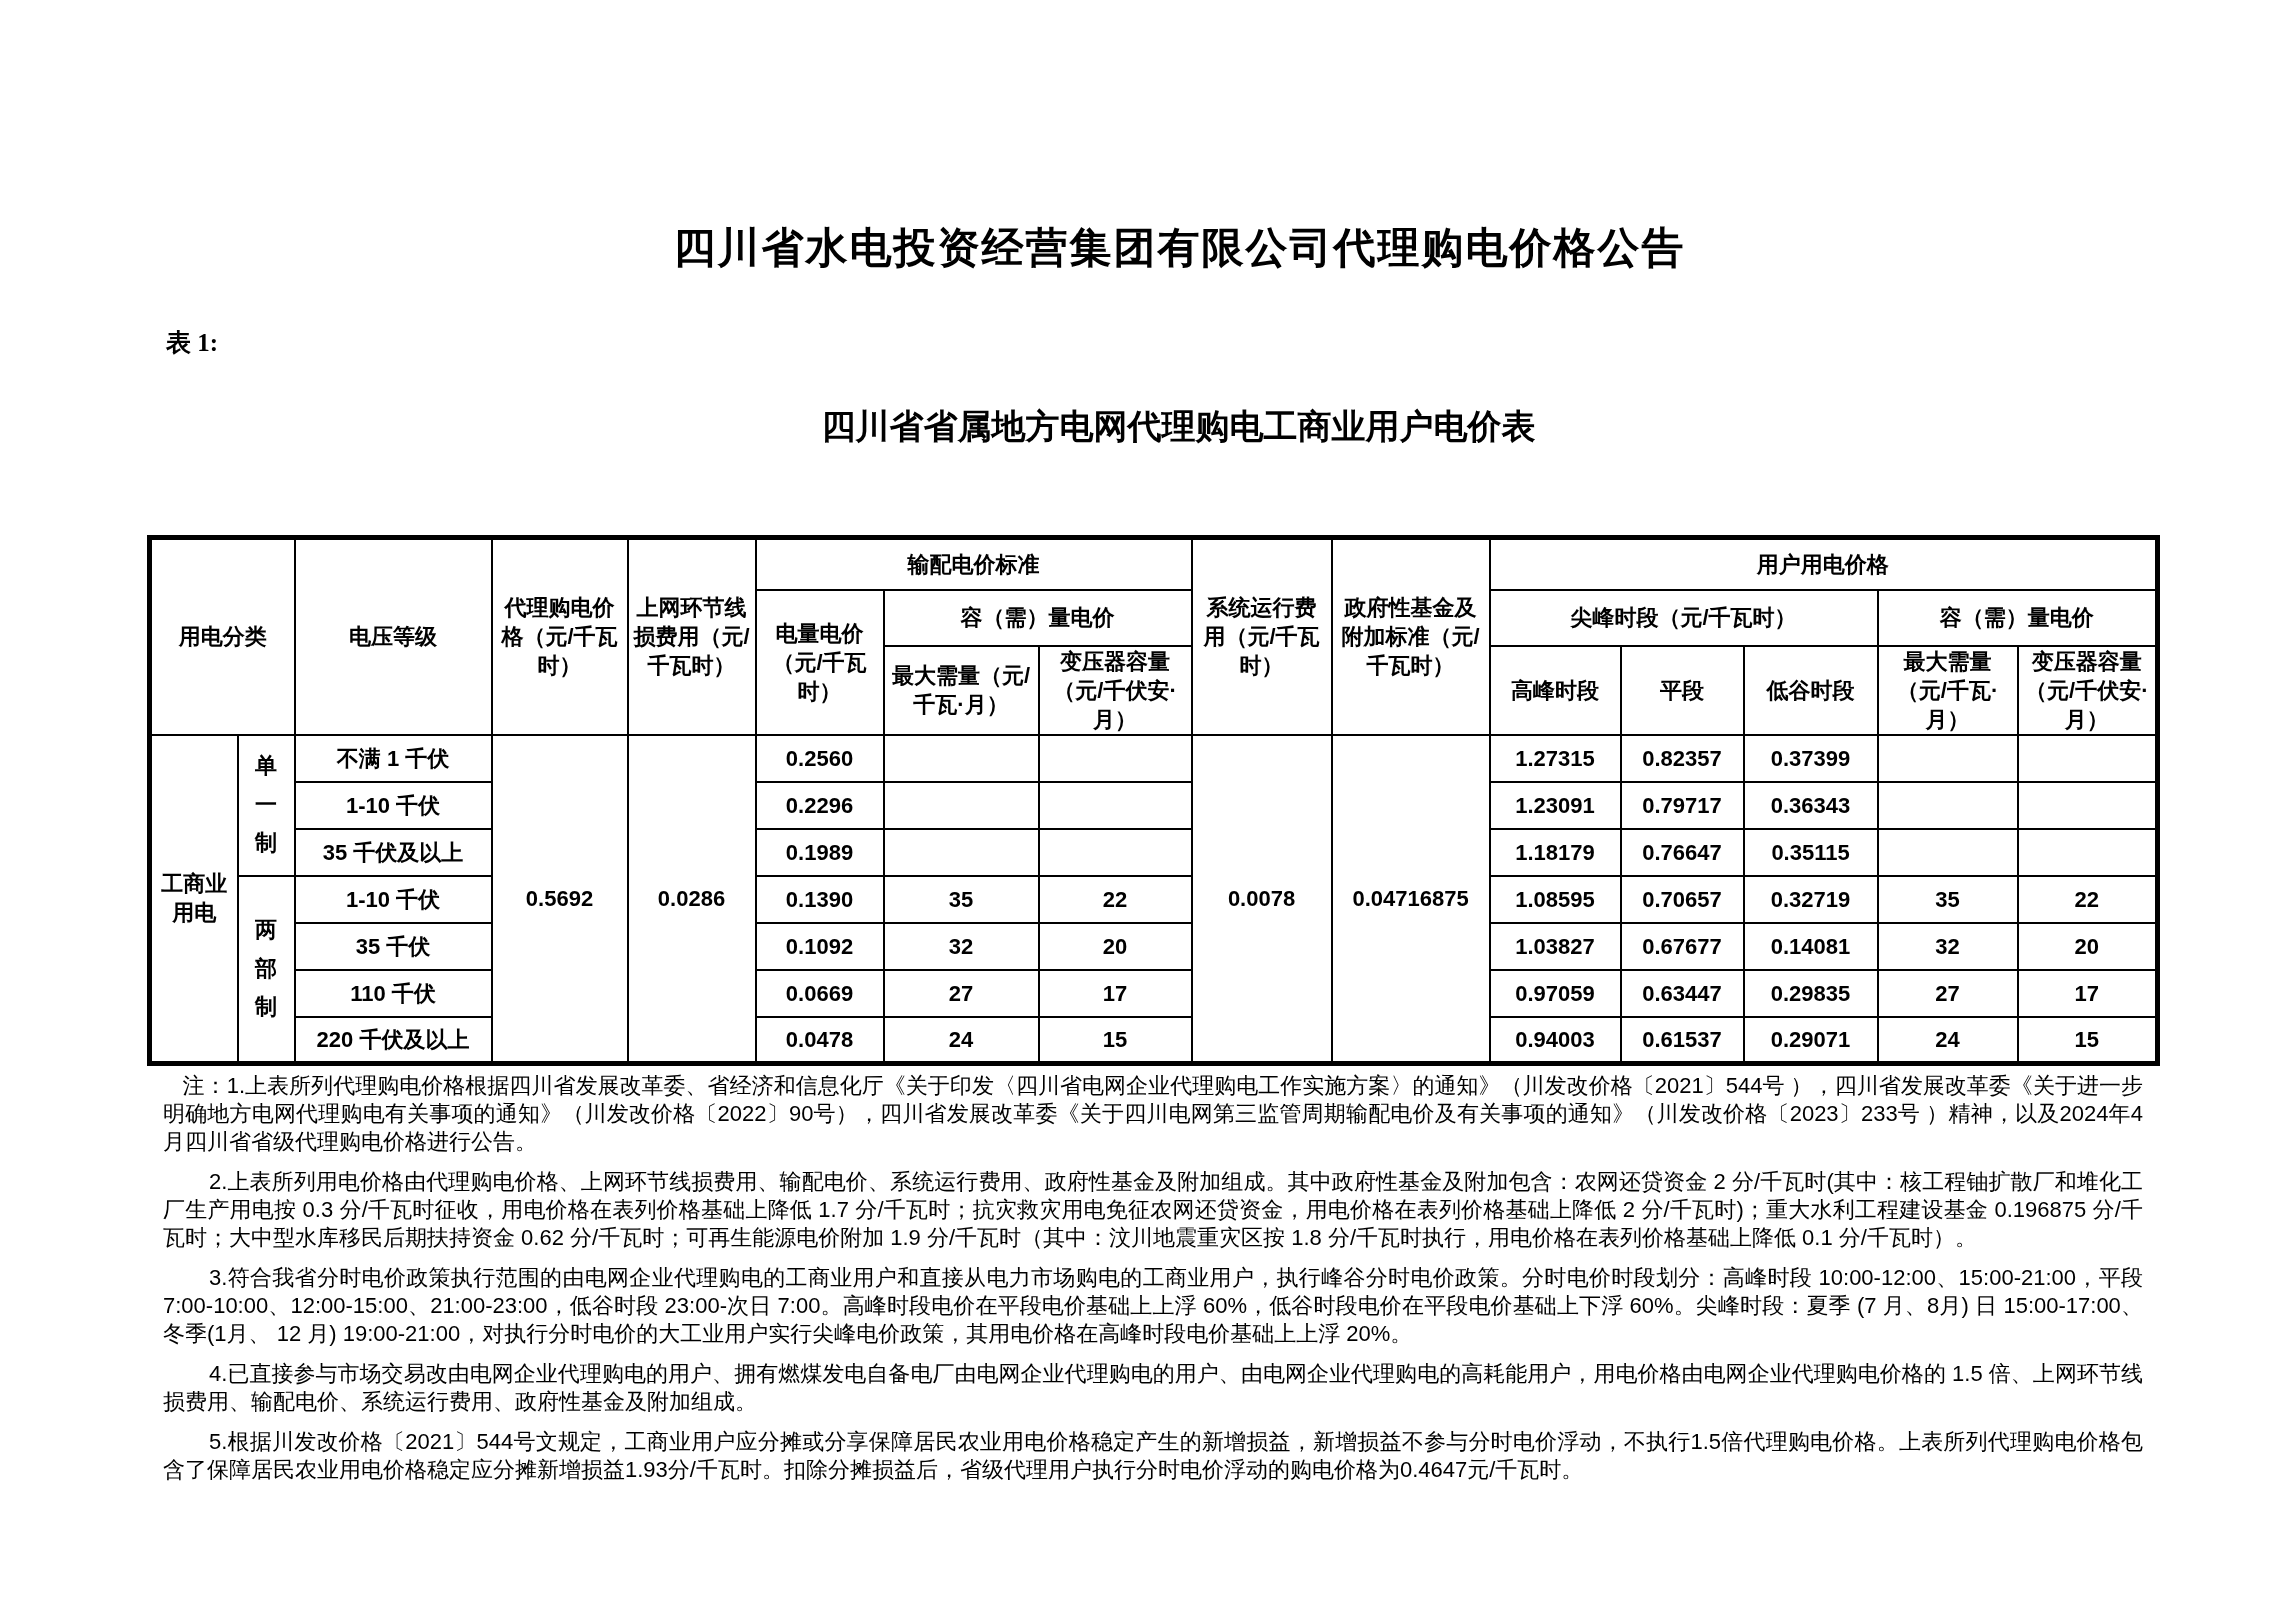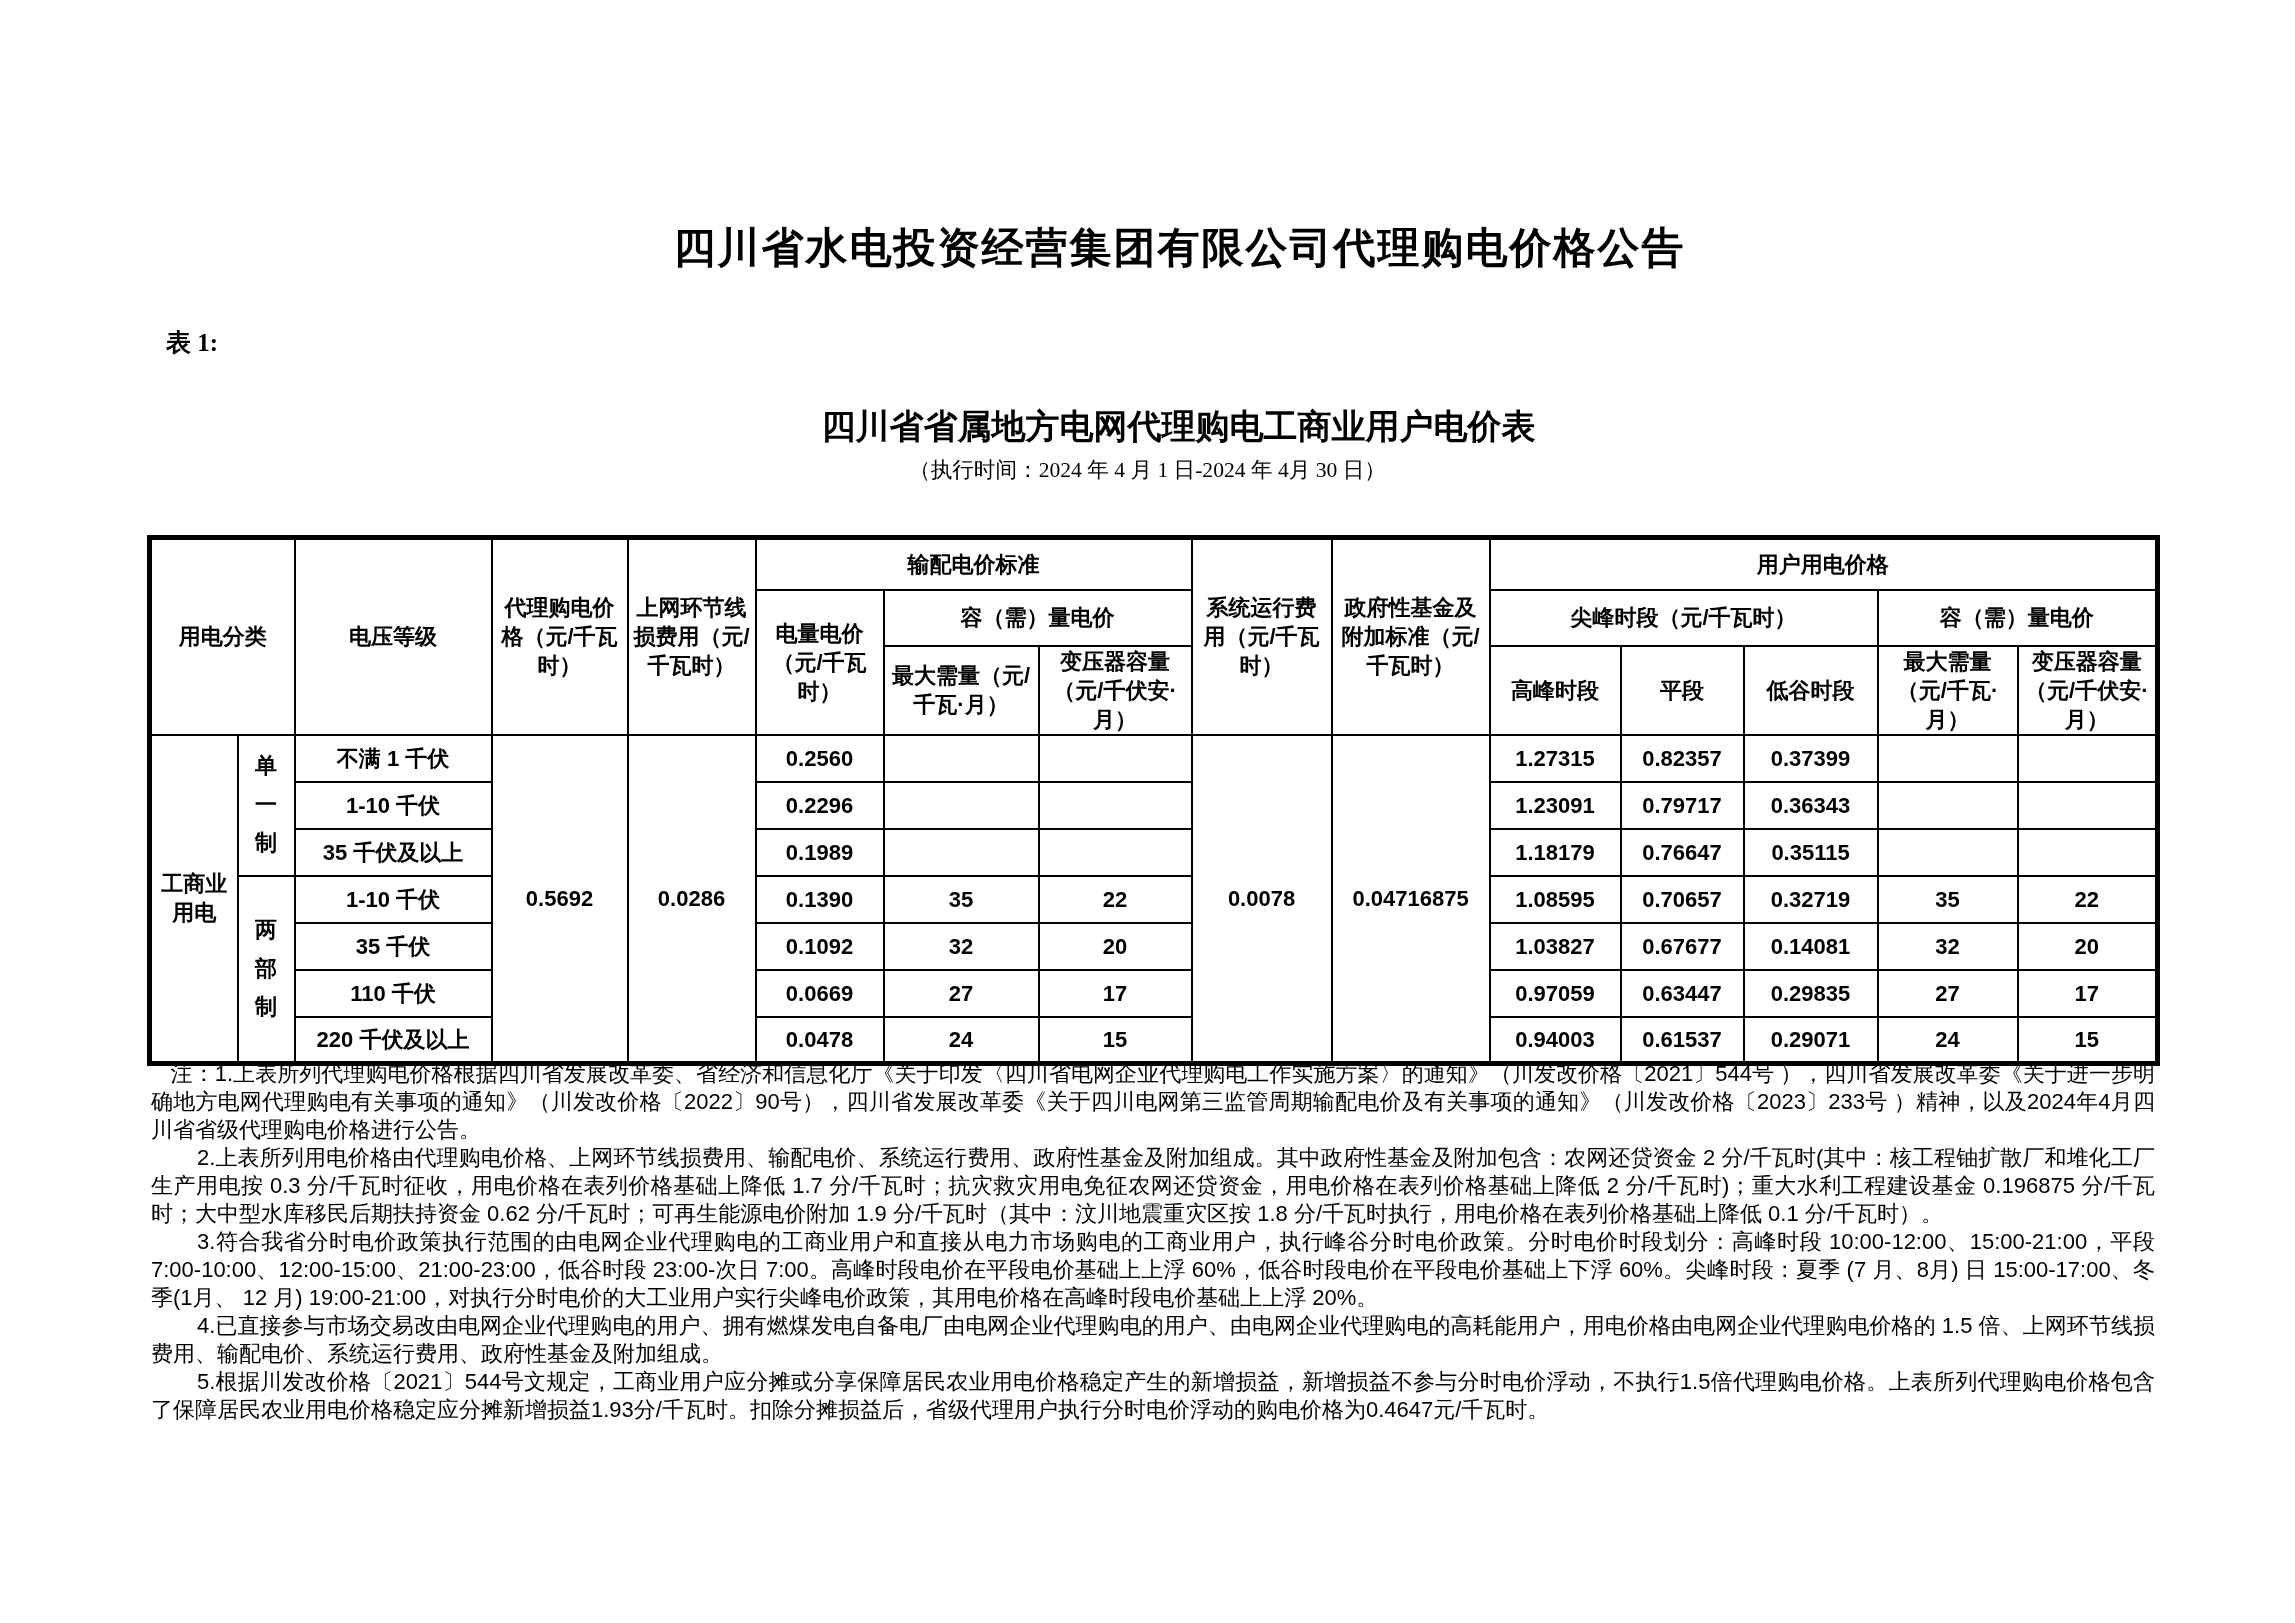--- a/index.html
+++ b/index.html
@@ -77,34 +77,33 @@
   }
   .group-cell{line-height:1.5;}
   .notes{
     position:absolute;
     left:151px;top:1060px;
     width:2004px;
     font-size:22px;
     line-height:28px;
     text-align:justify;
   }
-  .notes p{margin:0;text-indent:46px;}
+  .notes p{margin:12px;text-indent:46px;}
   .notes p.first{text-indent:19.6px;}
 </style>
 </head>
 <body>
 
 <div class="page">
 
   <div class="main-title">四川省水电投资经营集团有限公司代理购电价格公告</div>
 
   <div class="table-label">表 1:</div>
 
   <div class="table-title">四川省省属地方电网代理购电工商业用户电价表</div>
-  <div class="table-subtitle">（执行时间：2024 年 4 月 1 日-2024 年 4月 30 日）</div>
 
   <table class="price-table">
     <colgroup>
       <col style="width:88px">
         <col style="width:57px">
         <col style="width:197px">
       <col style="width:136px">
         <col style="width:128px">
         <col style="width:128px">
       <col style="width:155px">

